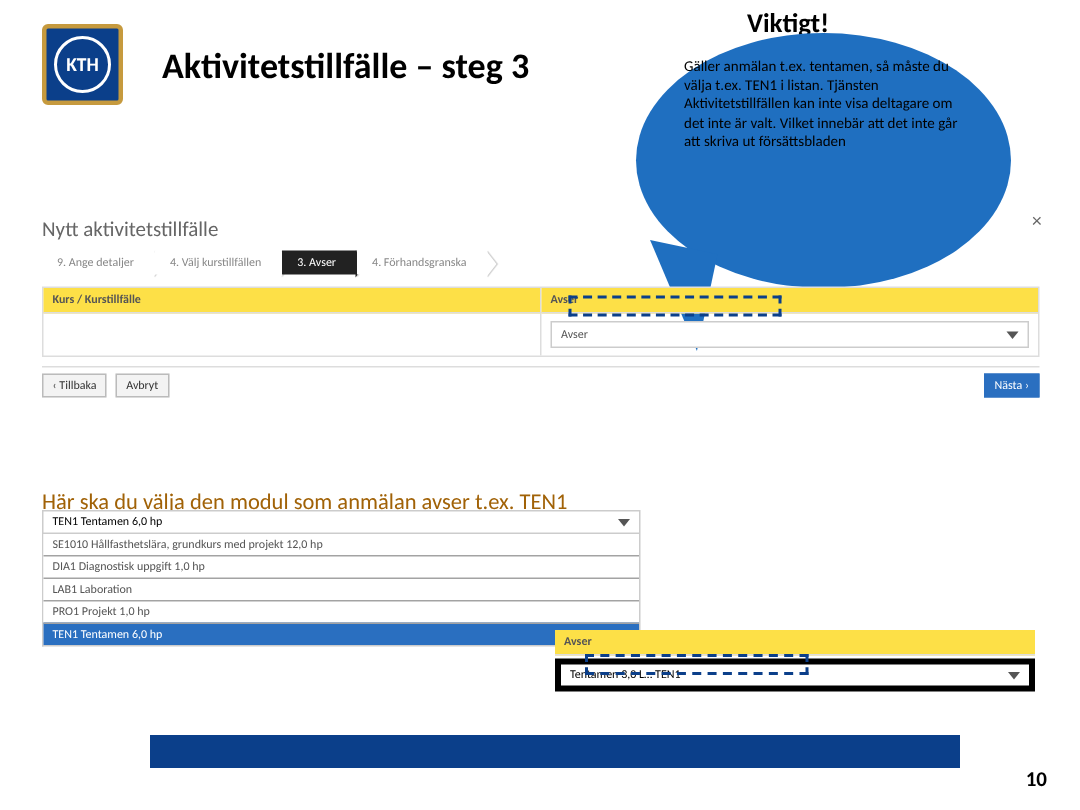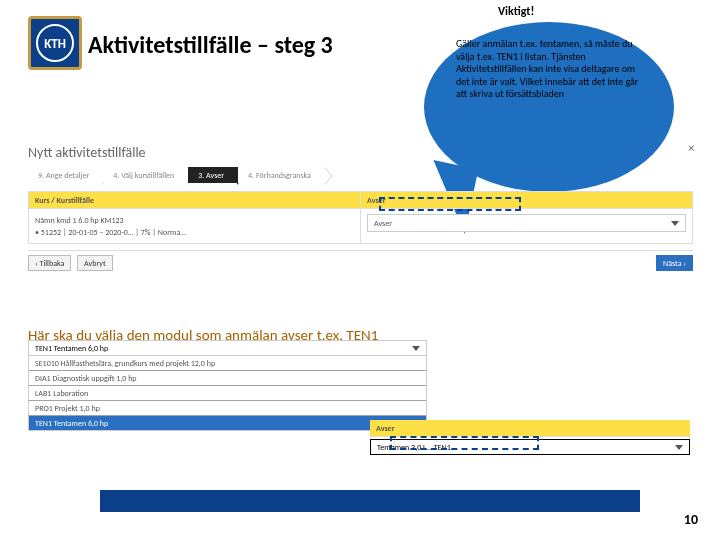--- a/index.html
+++ b/index.html
@@ -2,24 +2,24 @@
 <html><head>
 <meta charset="utf-8">
 <style>
   * { margin: 0; padding: 0; box-sizing: border-box; }
   body { width: 720px; height: 540px; font-family: Calibri, Arial, sans-serif; background: #fff; position: relative; overflow: hidden; }
 
   
   .header { position: absolute; left: 0; top: 10px; width: 720px; height: 80px; }
   .logo { position: absolute; left: 28px; top: 6px; width: 54px; height: 54px; background: #0b3f8a; border: 3px solid #c69a3e; border-radius: 4px; display: flex; align-items: center; justify-content: center; }
   .logo-inner { width: 38px; height: 38px; border: 2px solid #fff; border-radius: 50%; display: flex; align-items: center; justify-content: center; color: #fff; font-size: 13px; font-weight: bold; }
-  .title { position: absolute; left: 88px; top: 20px; font-size: 24px; font-weight: 700; color: #000; }
+  .title { position: absolute; left: 108px; top: 20px; font-size: 24px; font-weight: 700; color: #000; }
 
   
-  .callout-label { position: absolute; left: 498px; top: 4px; font-size: 12px; font-weight: 700; color: #000; }
+  .callout-label { position: absolute; left: 498px; top: 4px; font-size: 18px; font-weight: 700; color: #000; }
   .callout { position: absolute; left: 424px; top: 22px; width: 250px; height: 170px; }
   .bubble { position: absolute; left: 0; top: 0; width: 250px; height: 170px; background: #1f6fc0; border-radius: 50% / 50%; }
   .bubble-text { position: absolute; left: 32px; top: 16px; width: 190px; font-size: 10px; line-height: 1.25; color: #000; }
   .bubble-tail { position: absolute; left: 2px; top: 142px; width: 0; height: 0; border-right: 46px solid #1f6fc0; border-bottom: 66px solid transparent; transform: rotate(12deg); }
 
   .close-x { position: absolute; left: 688px; top: 140px; font-size: 13px; color: #666; }
 
   
   .panel1 { position: absolute; left: 28px; top: 144px; width: 665px; }
   .panel-title { font-size: 14px; color: #666; margin-bottom: 6px; }
@@ -50,21 +50,21 @@
   .panel2 { position: absolute; left: 28px; top: 340px; width: 399px; }
   .dd-top { border: 1px solid #ccc; font-size: 8px; padding: 2px 6px; display: flex; justify-content: space-between; align-items: center; background: #fff; }
   .chev { width: 0; height: 0; border-left: 4px solid transparent; border-right: 4px solid transparent; border-top: 5px solid #555; }
   .dd-list { border: 1px solid #ccc; border-top: none; font-size: 8px; }
   .dd-item { padding: 2px 6px; color: #555; background: #fff; }
   .dd-item + .dd-item { border-top: 1px solid #a3a3a3; }
   .dd-item.hl { background: #2a6fc0; color: #fff; }
 
   .panel3 { position: absolute; left: 370px; top: 420px; width: 320px; font-size: 8px; }
   .panel3 .col-h { font-size: 8px; }
-  .sel-box { border: 1px solid #000000; padding: 2px 6px; display: flex; justify-content: space-between; align-items: center; margin-top: 2px; }
+  .sel-box { border: 4px solid #000000; padding: 2px 6px; display: flex; justify-content: space-between; align-items: center; margin-top: 2px; }
 
   
   .footer-bar { position: absolute; left: 100px; bottom: 28px; width: 540px; height: 22px; background: #0b3f8a; }
   .page-num { position: absolute; right: 22px; bottom: 12px; font-size: 14px; font-weight: 700; color: #000; }
 </style>
 </head>
 <body>
 
 <div class="header">
   <div class="logo">
@@ -88,24 +88,20 @@
   <div class="steps">
     <div class="step">9. Ange detaljer</div>
     <div class="step">4. Välj kurstillfällen</div>
     <div class="step active">3. Avser</div>
     <div class="step">4. Förhandsgranska</div>
   </div>
 
   <div class="cols">
     <div class="col">
       <div class="col-h">Kurs / Kurstillfälle</div>
-      <div class="col-body">
-        <div>Nämn kmd 1  6.0 hp  KM123</div>
-        <div>• 51252 | 20-01-05 – 2020-0… | 7% | Norma…</div>
-      </div>
     </div>
     <div class="col">
       <div class="col-h">Avser</div>
       <div class="col-body">
         <div class="dd-top">
           <span>Avser</span>
           <span class="chev"></span>
         </div>
       </div>
     </div>

